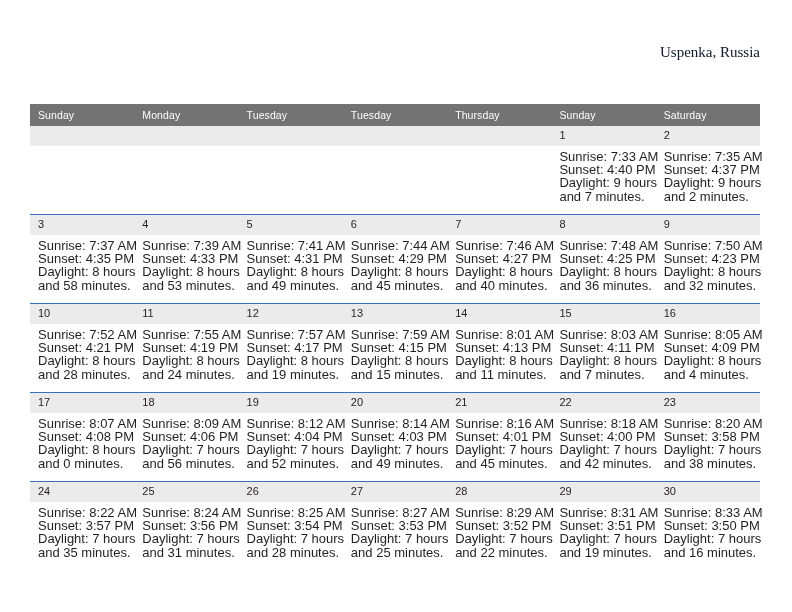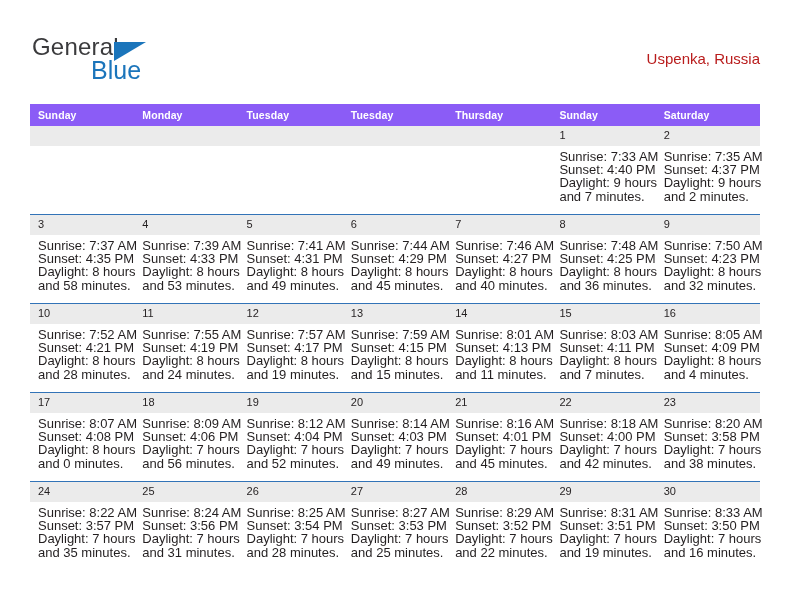--- a/index.html
+++ b/index.html
@@ -74,43 +74,44 @@
   .cal-title {
     font-size: 28px;
     font-weight: normal;
     color: #231f20;
     line-height: 34px;
     letter-spacing: 0.1px;
     white-space: nowrap;
   }
   .cal-subtitle {
     font-size: 15px;
-    color: #b91c1c;
+    color: #0f172a;
     line-height: 22px;
-    margin-top: 20px;
+    margin-top: 13px;
     white-space: nowrap;
+    font-family: Liberation Serif, serif;
   }
 
   
   .cal-wrap {
     position: absolute;
     left: 30px;
     top: 104px;
     width: 730px;
   }
   table.cal {
     border-collapse: collapse;
     table-layout: fixed;
     width: 730px;
   }
   table.cal th {
-    background: #8b5cf6;
+    background: #737373;
     color: #ffffff;
     font-size: 10.5px;
-    font-weight: bold;
+    font-weight: normal;
     text-align: left;
     padding: 5px 0 5px 8px;
     height: 11px;
     letter-spacing: 0.1px;
     border: none;
   }
   table.cal td {
     vertical-align: top;
     padding: 0;
     border-top: 1px solid #3273b7;
@@ -142,25 +143,20 @@
     white-space: nowrap;
   }
 </style>
 </head>
 <body>
 
 <div class="page">
 
   <div class="top-bar">
 
-    <div class="logo">
-      <span class="logo-general">General</span>
-      <span class="logo-tri"></span>
-      <span class="logo-blue">Blue</span>
-    </div>
 
     <div class="title-block">
       <div class="cal-subtitle">Uspenka, Russia</div>
     </div>
 
   </div>
 
   <div class="cal-wrap">
     <table class="cal">
       <thead>

